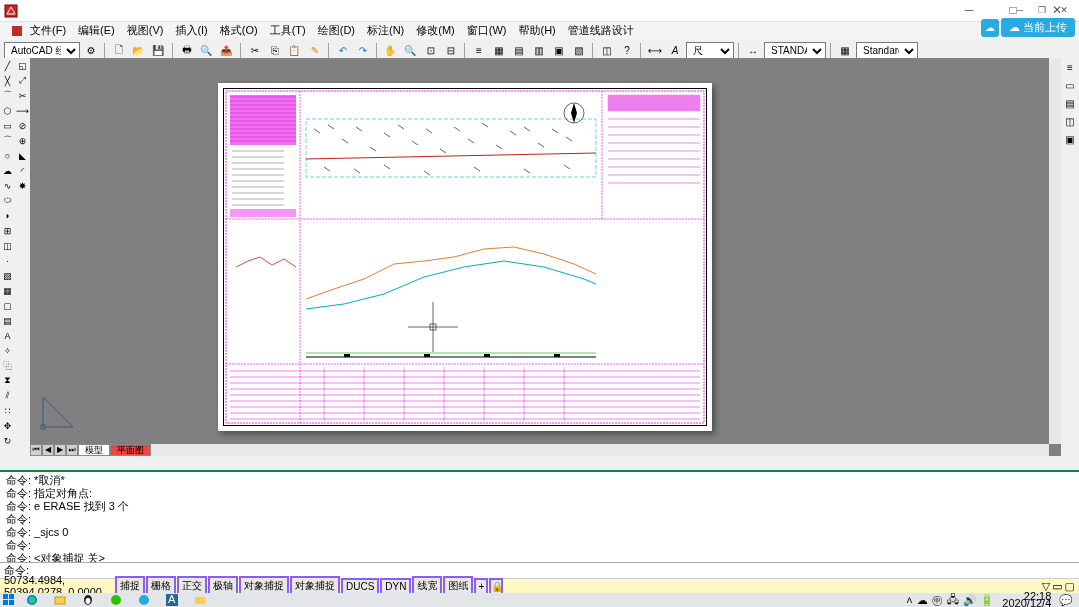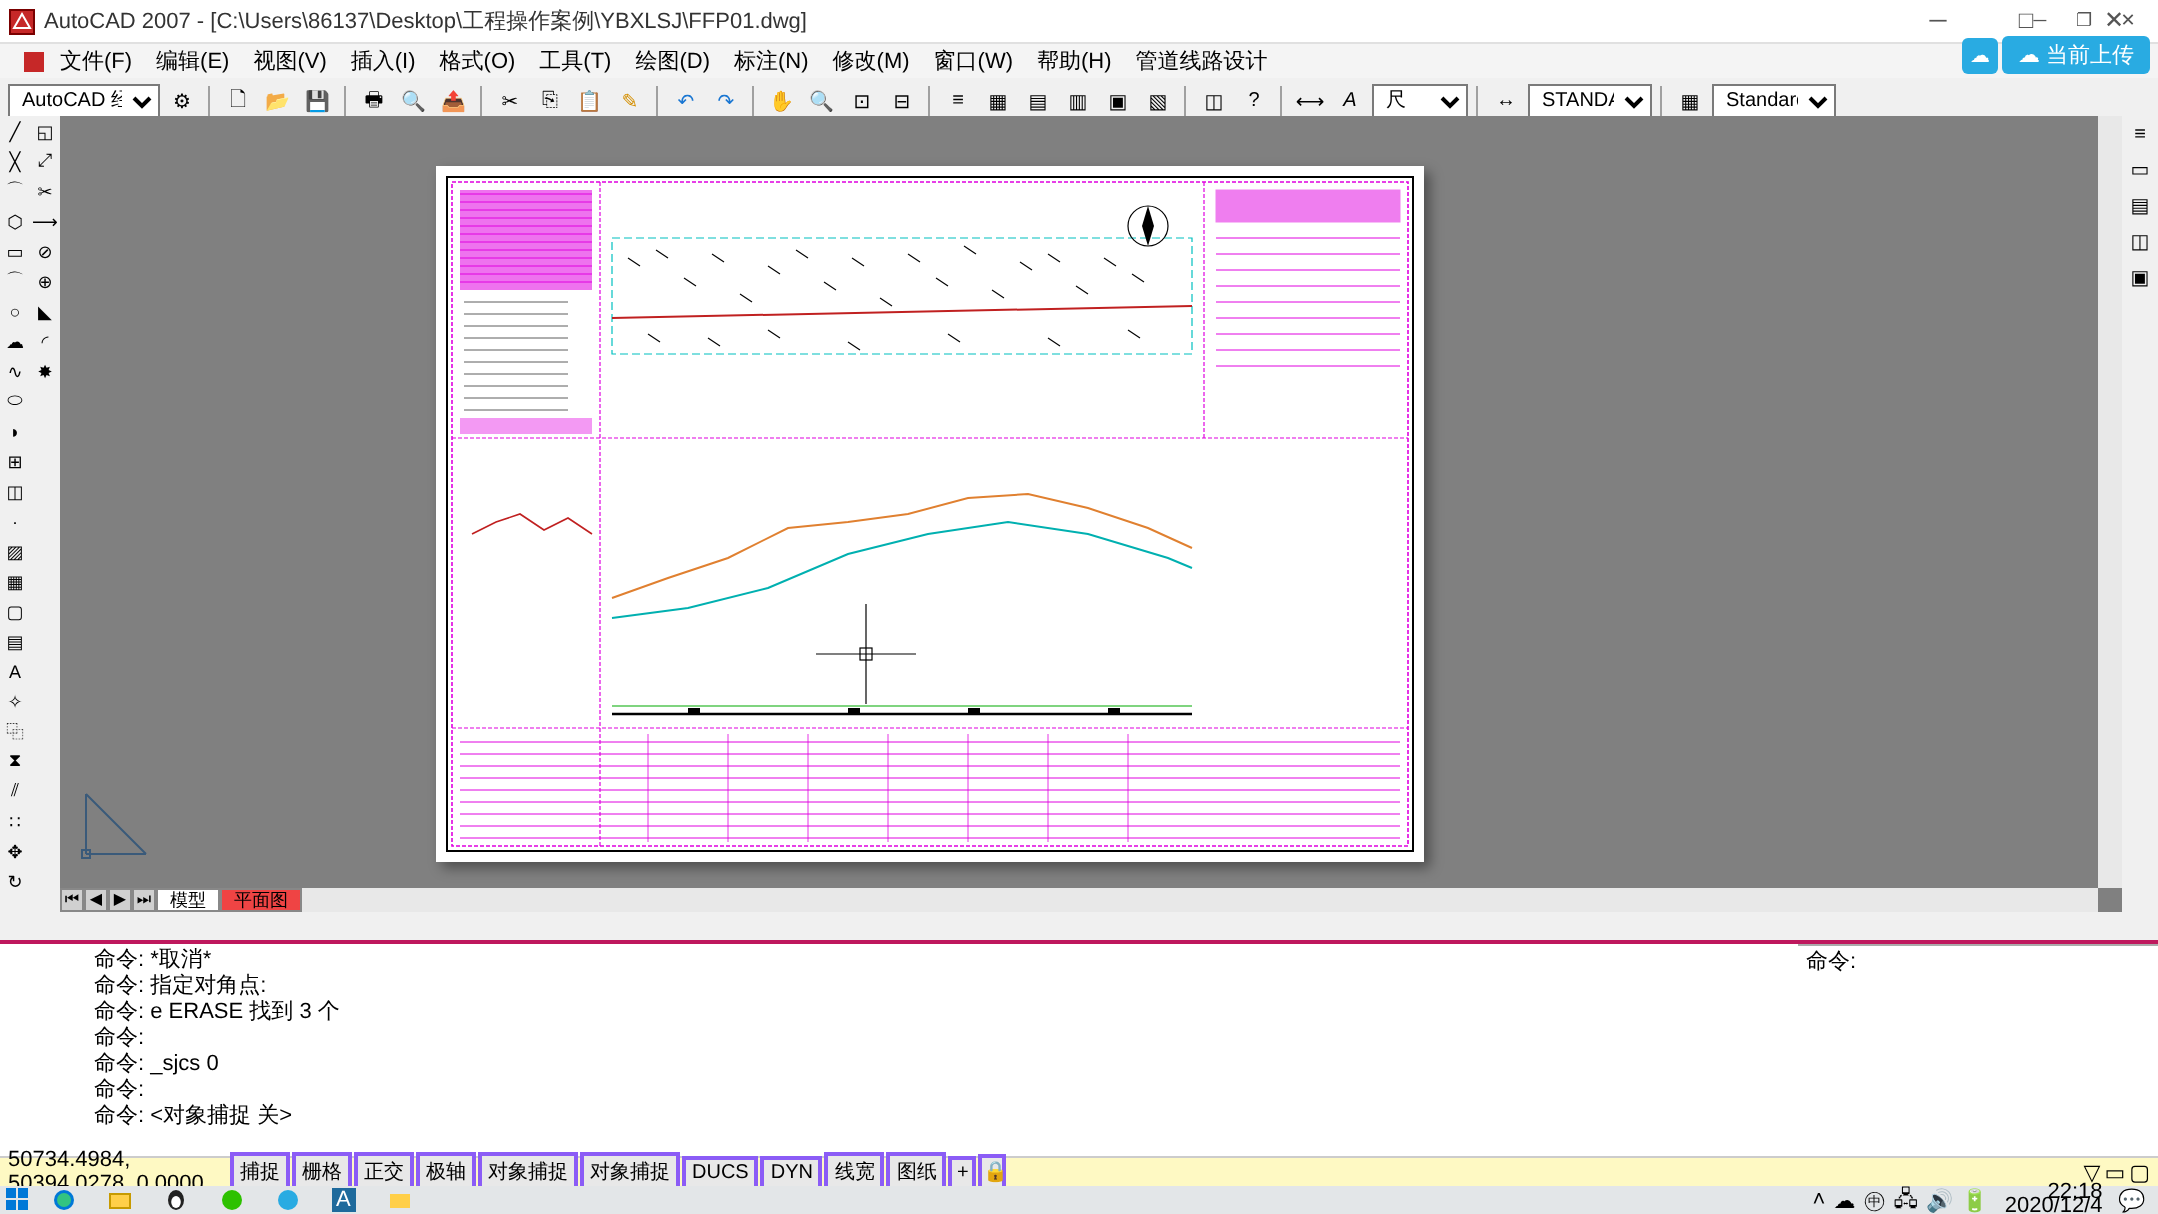--- a/index.html
+++ b/index.html
@@ -46,21 +46,21 @@
 .sheet-tab { height: 12px; padding: 0 6px; background: #fff; border: 1px solid #888; font-size: 9px; line-height: 10px; cursor: pointer; }
 
 
 .sheet { position: absolute; left: 188px; top: 25px; width: 494px; height: 348px; background: #fff; box-shadow: 3px 3px 6px rgba(0,0,0,0.4); }
 .sheet-inner { position: absolute; inset: 5px; border: 1px solid #000; }
 
 
 .ucs { position: absolute; left: 8px; bottom: 12px; width: 40px; height: 40px; }
 
 
-.cmd-wrap { position: absolute; left: 0; right: 0; bottom: 29px; height: 108px; background: #fff; border-top: 2px solid #be185d; display: flex; flex-direction: row; padding-left: 41px; }
+.cmd-wrap { position: absolute; left: 0; right: 0; bottom: 29px; height: 108px; background: #fff; border-top: 2px solid #15803d; display: flex; flex-direction: column; }
 .cmd-history { flex: 1; overflow: hidden; padding: 2px 6px; font-size: 11px; line-height: 13px; font-family: SimSun, monospace; }
 .cmd-line { height: 16px; border-top: 1px solid #aaa; padding: 0 4px; display: flex; align-items: center; font-size: 11px; font-family: SimSun, monospace; }
 .cmd-line input { flex: 1; border: none; outline: none; font-size: 11px; font-family: SimSun, monospace; }
 
 
 .statusbar { position: absolute; left: 0; right: 0; bottom: 14px; height: 15px; background: #fef9c3; border-top: 1px solid #ccc; display: flex; align-items: center; font-size: 10px; padding: 0 4px; gap: 1px; }
 .coord { width: 110px; }
 .stat-btn { padding: 1px 3px; border: 2px solid #8b5cf6; background: #e8e8e8; font-size: 10px; cursor: pointer; }
 .stat-right { position: absolute; right: 4px; display: flex; gap: 2px; align-items: center; }
 
@@ -76,21 +76,20 @@
 </head>
 <body>
 
 <div class="titlebar">
   <span class="icon">
     <svg width="14" height="14">
         <rect x="1" y="1" width="12" height="12" fill="#c62828" stroke="#7a0000"></rect>
         <path d="M3 10 L7 3 L11 10 Z" fill="none" stroke="#fff" stroke-width="1"></path>
       </svg>
   </span>
-  <span class="title">AutoCAD 2007 - [C:\Users\86137\Desktop\工程操作案例\YBXLSJ\FFP01.dwg]</span>
   <div class="winbtns">
     <div class="winbtn">─</div>
     <div class="winbtn">□</div>
     <div class="winbtn close">✕</div>
   </div>
 </div>
 
 <div class="menubar">
   <svg width="10" height="10" style="margin-right:2px;">
       <rect width="10" height="10" fill="#c62828"></rect>

